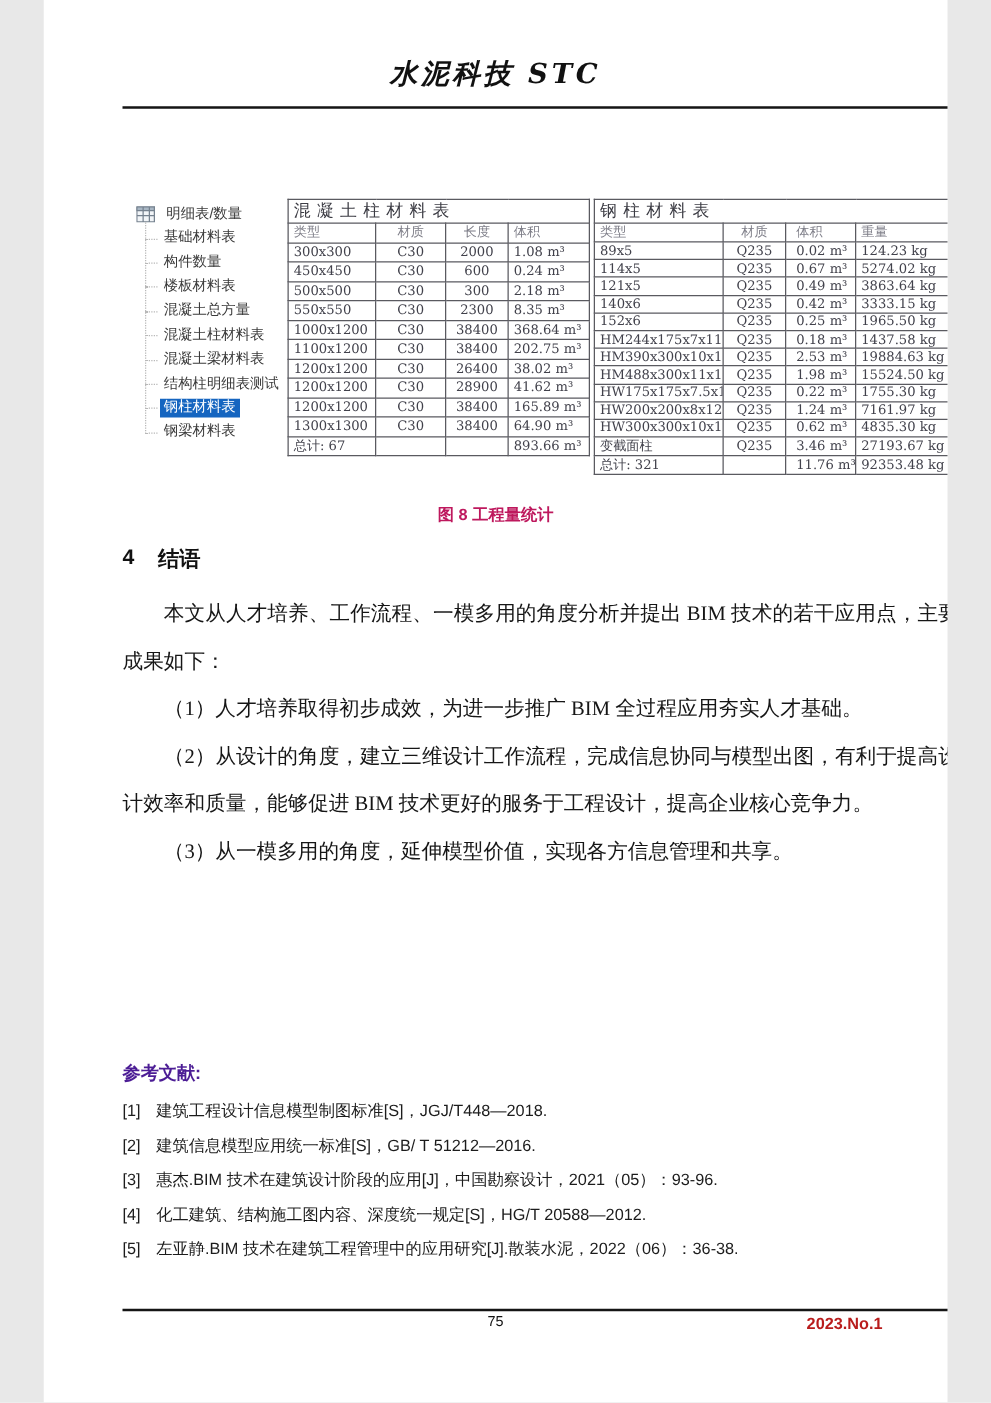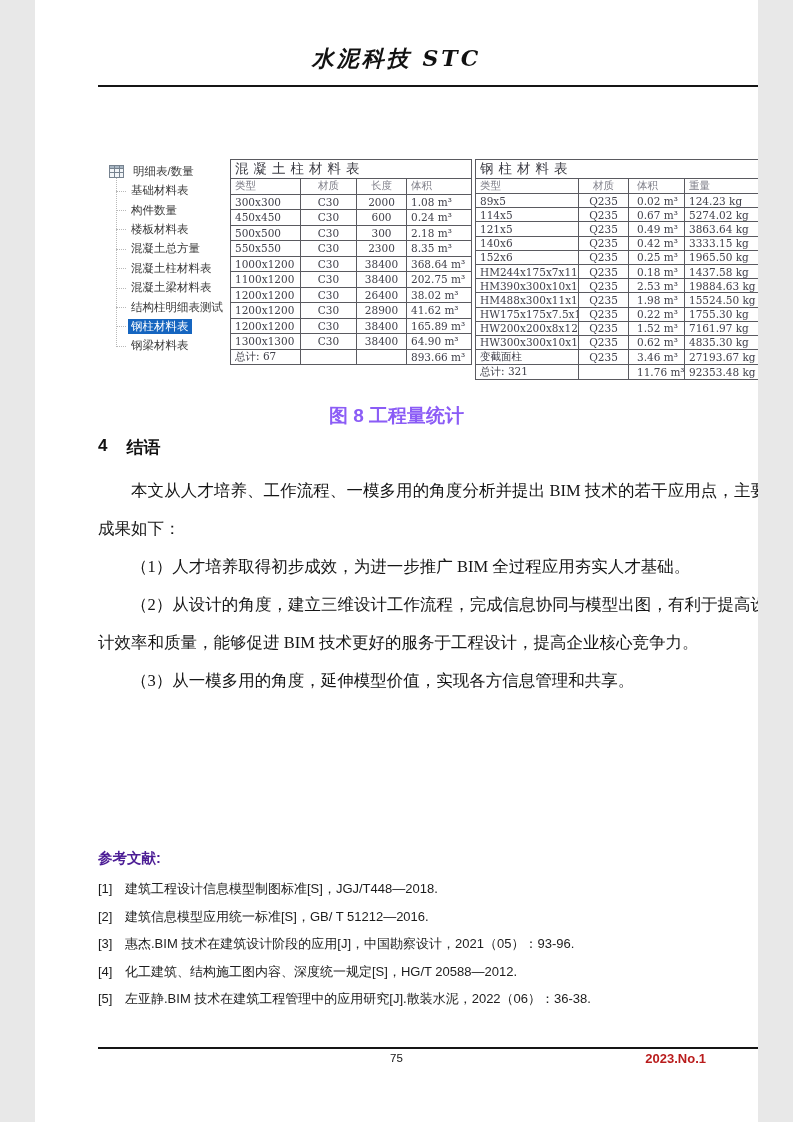--- a/index.html
+++ b/index.html
@@ -78,22 +78,22 @@
   #concrete-table tbody td:nth-child(3) { text-align: center; }
   #concrete-table tbody td:nth-child(4) { text-align: left; }
   #steel-table { left: 366px; width: 293px; }
   #steel-table tbody td { height: 14.2px; }
   #steel-table tbody td:nth-child(1) { text-align: left; }
   #steel-table tbody td:nth-child(2) { text-align: center; }
   #steel-table tbody td:nth-child(3) { text-align: left; padding-left: 8px; }
   #steel-table tbody td:nth-child(4) { text-align: left; }
   .figure-caption {
     position: absolute; top: 403px; left: 0; right: 0;
-    text-align: center; font-weight: bold; font-size: 19px;
-    font-family: "Liberation Sans", "DejaVu Sans", sans-serif; color: #8b5cf6;
+    text-align: center; font-weight: bold; font-size: 13px;
+    font-family: "Liberation Sans", "DejaVu Sans", sans-serif; color: #be185d;
   }
   
   .conclusion { position: absolute; top: 436px; left: 63px; width: 669px; }
   .section-heading {
     display: flex; font-family: "Liberation Sans", "DejaVu Sans", sans-serif;
     font-weight: bold; font-size: 17px; color: #111; margin-bottom: 13px;
   }
   .section-heading .num { margin-right: 19px; }
   .conclusion p {
     font-size: 16.5px; line-height: 38px; text-align: justify;
@@ -338,21 +338,21 @@
           </tr>
           <tr>
             <td>HW175x175x7.5x11</td>
             <td>Q235</td>
             <td>0.22 m³</td>
             <td>1755.30 kg</td>
           </tr>
           <tr>
             <td>HW200x200x8x12</td>
             <td>Q235</td>
-            <td>1.52 m³</td>
+            <td>1.24 m³</td>
             <td>7161.97 kg</td>
           </tr>
           <tr>
             <td>HW300x300x10x15</td>
             <td>Q235</td>
             <td>0.62 m³</td>
             <td>4835.30 kg</td>
           </tr>
           <tr>
             <td>变截面柱</td>

